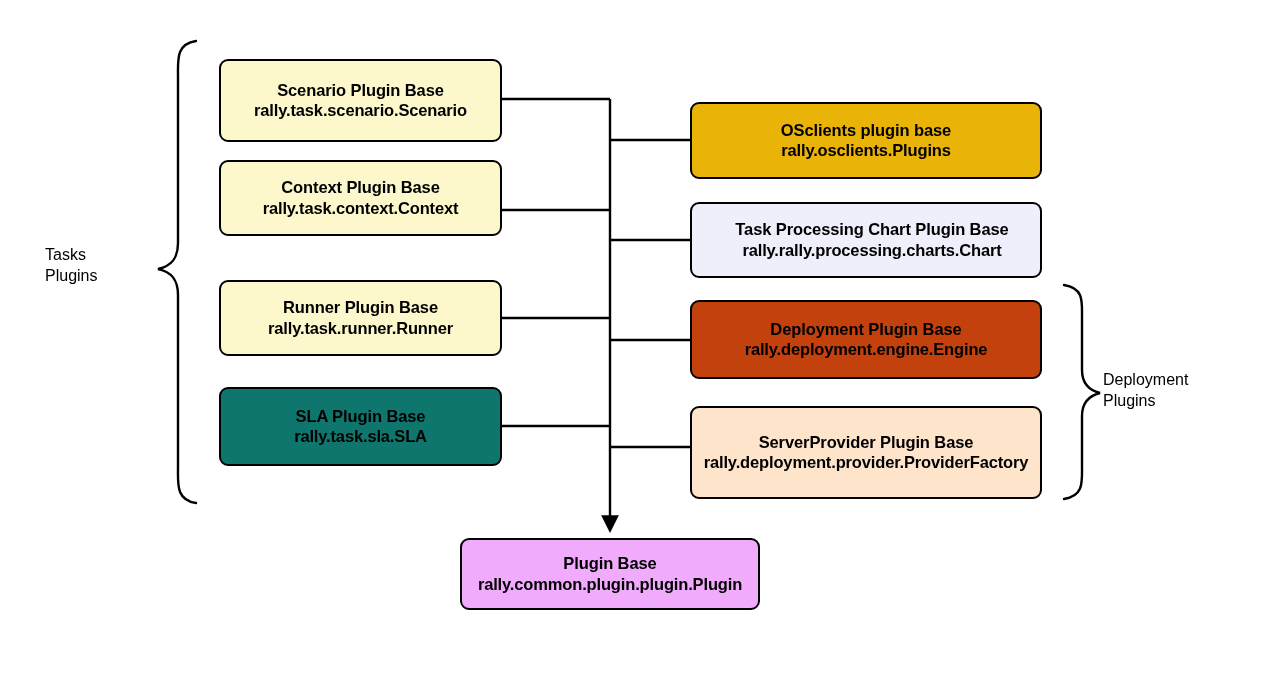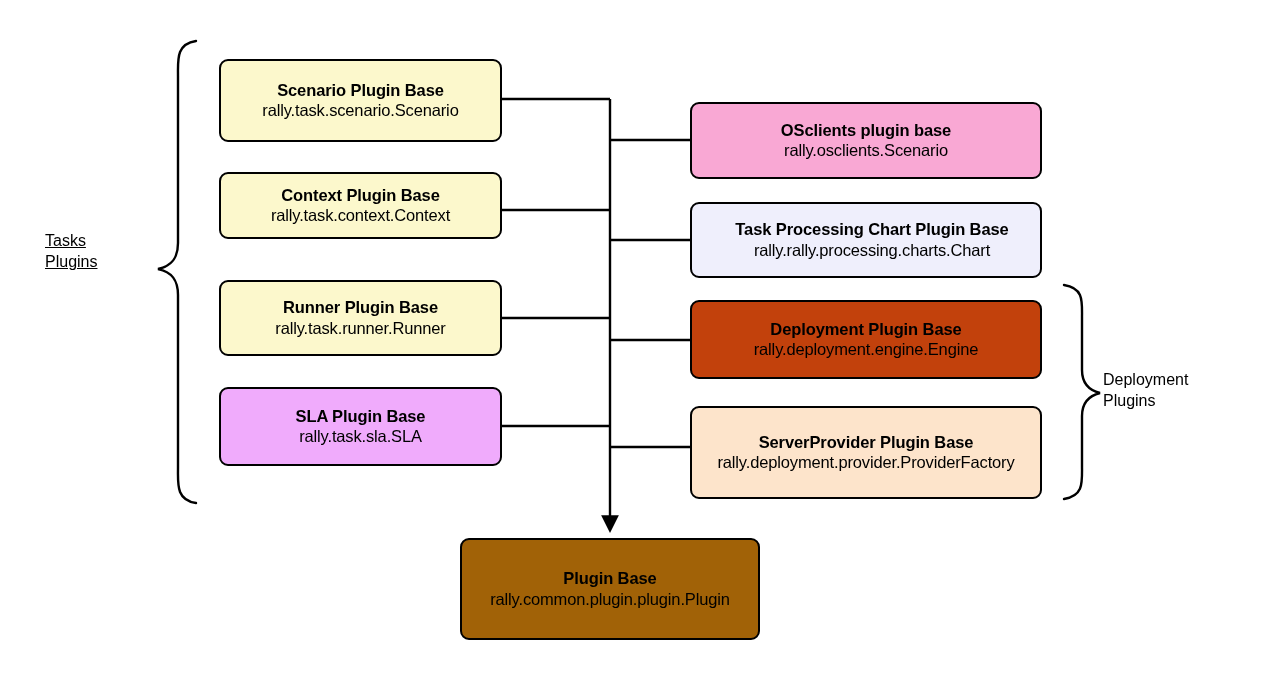--- a/index.html
+++ b/index.html
@@ -40,21 +40,21 @@
     line-height: 1.18;
     z-index: 3;
   }
   .node .title {
     font-size: 16.5px;
     font-weight: bold;
     letter-spacing: -0.1px;
   }
   .node .path {
     font-size: 16.5px;
-    font-weight: normal;
+    font-weight: bold;
     letter-spacing: -0.15px;
     margin-top: 1px;
   }
   .group-label {
     position: absolute;
     font-size: 16px;
     color: #000000;
     line-height: 1.32;
     white-space: pre-line;
     z-index: 3;
@@ -106,59 +106,59 @@
                L 1082,466
                C 1082,482 1084,496 1064,499"></path>
     </g>
   </svg>
 
   <div class="node" style="left:219px; top:59px; width:283px; height:83px; background:#FCF8CC;">
     <div class="title">Scenario Plugin Base</div>
     <div class="path">rally.task.scenario.Scenario</div>
   </div>
 
-  <div class="node" style="left:219px; top:172px; width:283px; height:67px; background:#FCF8CC;">
+  <div class="node" style="left:219px; top:160px; width:283px; height:76px; background:#FCF8CC;">
     <div class="title">Context Plugin Base</div>
     <div class="path">rally.task.context.Context</div>
   </div>
 
   <div class="node" style="left:219px; top:280px; width:283px; height:76px; background:#FCF8CC;">
     <div class="title">Runner Plugin Base</div>
     <div class="path">rally.task.runner.Runner</div>
   </div>
 
-  <div class="node" style="left:219px; top:387px; width:283px; height:79px; background:#f0abfc;">
+  <div class="node" style="left:219px; top:387px; width:283px; height:79px; background:#0f766e;">
     <div class="title">SLA Plugin Base</div>
     <div class="path">rally.task.sla.SLA</div>
   </div>
 
-  <div class="node" style="left:690px; top:102px; width:352px; height:77px; background:#f9a8d4;">
+  <div class="node" style="left:690px; top:102px; width:352px; height:77px; background:#eab308;">
     <div class="title">OSclients plugin base</div>
-    <div class="path">rally.osclients.Scenario</div>
+    <div class="path">rally.osclients.Plugins</div>
   </div>
 
   <div class="node" style="left:690px; top:202px; width:352px; height:76px; background:#EFEFFC;padding-left:12px;">
     <div class="title">Task Processing Chart Plugin Base</div>
     <div class="path">rally.rally.processing.charts.Chart</div>
   </div>
 
   <div class="node" style="left:690px; top:300px; width:352px; height:79px; background:#c2410c;">
     <div class="title">Deployment Plugin Base</div>
     <div class="path">rally.deployment.engine.Engine</div>
   </div>
 
   <div class="node" style="left:690px; top:406px; width:352px; height:93px; background:#FDE4CB;">
     <div class="title">ServerProvider Plugin Base</div>
     <div class="path">rally.deployment.provider.ProviderFactory</div>
   </div>
 
-  <div class="node" style="left:460px; top:538px; width:300px; height:102px; background:#a16207;">
+  <div class="node" style="left:460px; top:538px; width:300px; height:72px; background:#f0abfc;">
     <div class="title">Plugin Base</div>
     <div class="path">rally.common.plugin.plugin.Plugin</div>
   </div>
 
-  <div class="group-label" style="left:45px; top:230px;text-decoration:underline;">Tasks
+  <div class="group-label" style="left:45px; top:244px;">Tasks
 Plugins</div>
 
   <div class="group-label" style="left:1103px; top:369px;">Deployment
 Plugins</div>
 
 </div>
 
 </body></html>

